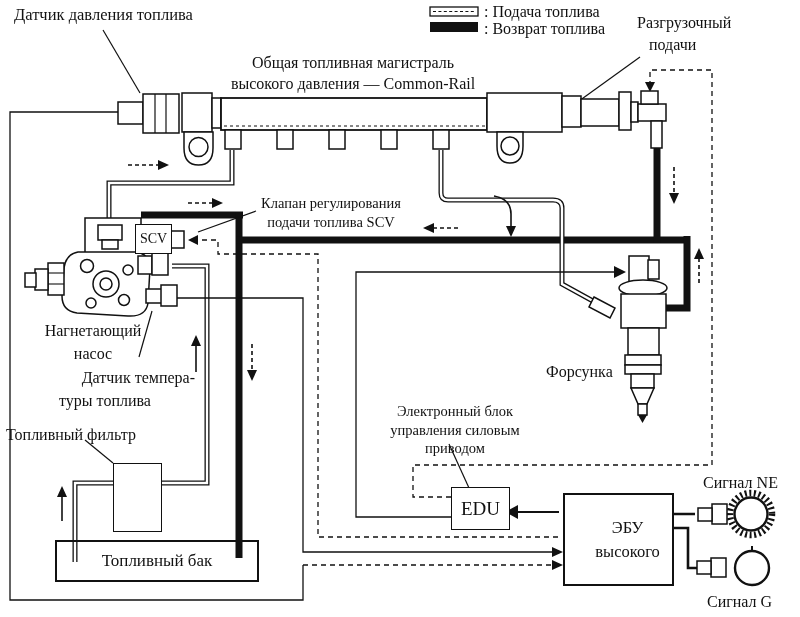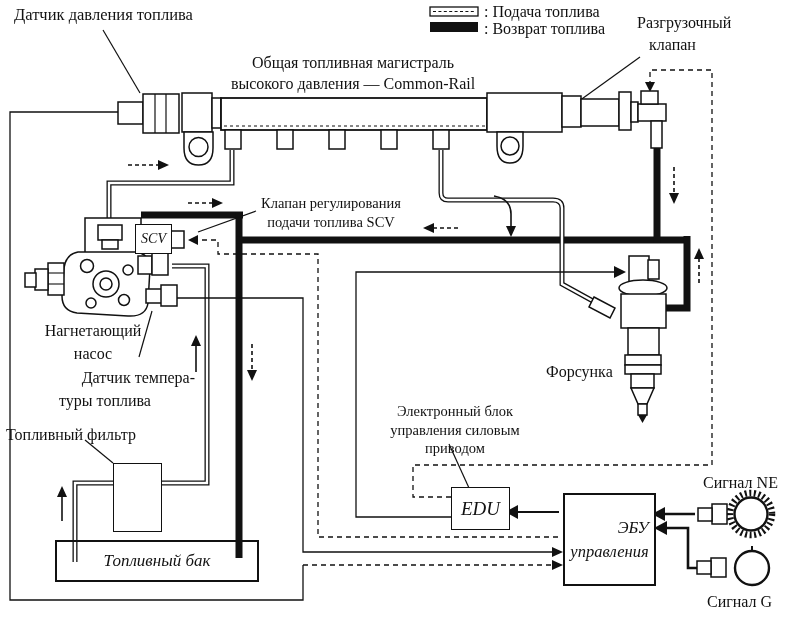--- a/index.html
+++ b/index.html
@@ -2,21 +2,21 @@
 <html><head>
 <meta charset="utf-8">
 <style>
   html,body{margin:0;padding:0;background:#fff;}
   #stage{position:relative;width:800px;height:617px;background:#fff;overflow:hidden;
          font-family:"Liberation Serif", serif;color:#111;}
   #stage svg{position:absolute;left:0;top:0;}
   .lbl{position:absolute;line-height:20px;font-size:16px;white-space:nowrap;}
   .lbl.center{text-align:center;white-space:normal;}
   .box{position:absolute;background:#fff;border:1.6px solid #111;display:flex;
-       align-items:center;justify-content:center;text-align:right;font-style:italic;}
+       align-items:center;justify-content:center;text-align:center;}
   .pipe-o{fill:none;stroke:#111;stroke-width:5;}
   .pipe-i{fill:none;stroke:#fff;stroke-width:2.4;}
   .thick{fill:none;stroke:#111;stroke-width:7;}
   .wire{fill:none;stroke:#111;stroke-width:1.3;}
   .wired{fill:none;stroke:#111;stroke-width:1.3;stroke-dasharray:5 4;}
   .flowd{fill:none;stroke:#111;stroke-width:1.6;stroke-dasharray:4 3;}
   .flows{fill:none;stroke:#111;stroke-width:1.6;}
   .comp{fill:#fff;stroke:#111;stroke-width:1.5;}
   .thin{fill:none;stroke:#111;stroke-width:1.2;}
   .head{fill:#111;stroke:none;}
@@ -201,40 +201,40 @@
   <div class="box" style="left:113px;top:463px;width:47px;height:67px;"></div>
 
   <div class="box" style="left:451px;top:487px;width:57px;height:41px;border-width:1.8px;font-size:19px;">
     <span>EDU</span>
   </div>
 
   <div class="box" style="left:55px;top:540px;width:200px;height:38px;background:transparent;border-width:2px;font-size:17px;">
     <span>Топливный бак</span>
   </div>
 
-  <div class="box" style="left:563px;top:493px;width:89px;height:89px;border-width:2px;font-size:16.5px;line-height:24px;">
+  <div class="box" style="left:563px;top:493px;width:89px;height:89px;border-width:2px;font-size:16.5px;line-height:24px;padding-left:18px;">
     <span>
       <span style="display:block;">ЭБУ</span>
-      <span style="display:block;">управления</span>
+      <span style="display:block;">высокого</span>
     </span>
   </div>
 
   <div class="lbl" style="left:14px;top:5px;font-size:16.5px;">Датчик давления топлива</div>
 
   <div class="lbl" style="left:484px;top:2px;">: Подача топлива</div>
   <div class="lbl" style="left:484px;top:19px;">: Возврат топлива</div>
 
   <div class="lbl center" style="left:203px;top:52px;width:300px;line-height:21px;">
     <span style="display:block;text-align:center;">Общая топливная магистраль</span>
     <span style="display:block;">высокого давления — Common-Rail</span>
   </div>
 
   <div class="lbl" style="left:637px;top:12px;line-height:22px;">
     <span style="display:block;">Разгрузочный</span>
-    <span style="display:block;margin-left:12px;">клапан</span>
+    <span style="display:block;margin-left:12px;">подачи</span>
   </div>
 
   <div class="lbl center" style="left:255px;top:194px;width:152px;font-size:14.5px;line-height:19px;">
     <span style="display:block;">Клапан регулирования</span>
     <span style="display:block;">подачи топлива SCV</span>
   </div>
 
   <div class="lbl center" style="left:18px;top:319px;width:150px;line-height:23px;">
     <span style="display:block;">Нагнетающий</span>
     <span style="display:block;">насос</span>

